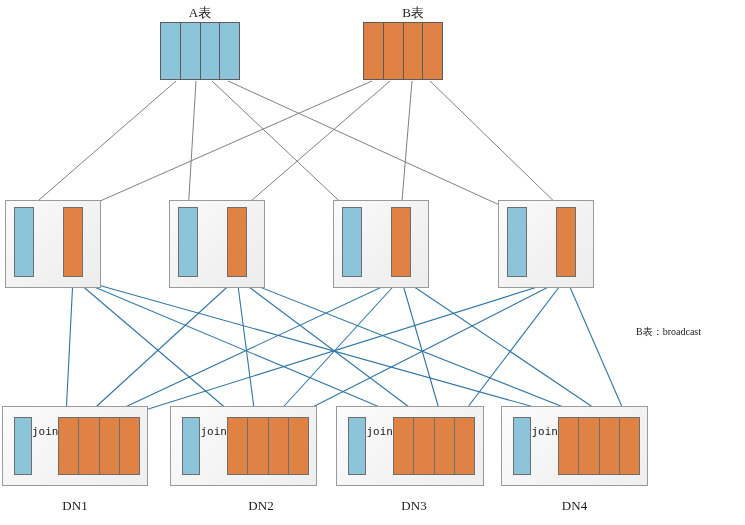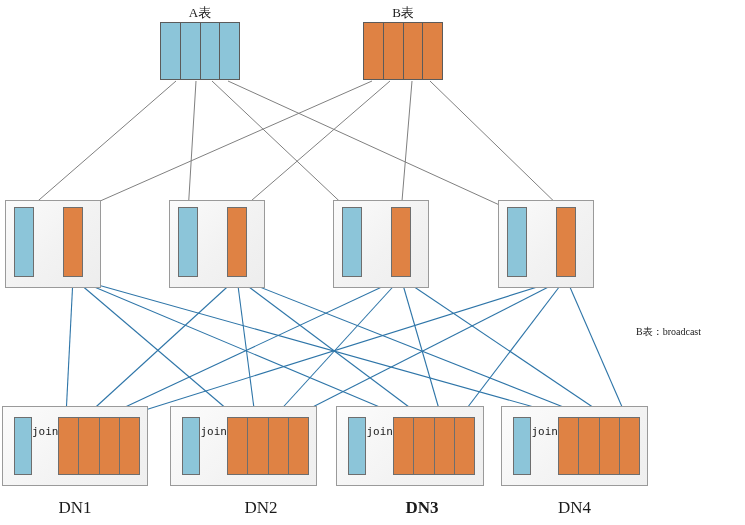--- a/index.html
+++ b/index.html
@@ -15,21 +15,21 @@
 
   
   .lbl{
     position:absolute;
     font-family:"Liberation Serif", serif;
     font-size:13px;
     color:#1a1a1a;
     white-space:nowrap;
     text-align:center;
   }
-  .lbl.dn{font-size:17px;}
+  .lbl.dn{font-size:13px;}
   .lbl.note{font-size:10px;}
 
   
   .srctable{
     position:absolute;
     border:1px solid #5b5b5b;
     box-sizing:border-box;
     display:flex;
   }
   .srctable .col{
@@ -161,21 +161,21 @@
         <div class="col"></div>
         <div class="col"></div>
       </div>
       <div class="lbl" style="left: 160px; top: 4px; width: 80px;">A表</div>
       <div class="srctable tbl-b" style="left: 363px; top: 22px; width: 80px; height: 58px;">
         <div class="col"></div>
         <div class="col"></div>
         <div class="col"></div>
         <div class="col"></div>
       </div>
-      <div class="lbl" style="left: 363px; top: 4px; width: 80px;">B表</div>
+      <div class="lbl" style="left: 373px; top: 4px; width: 80px;">B表</div>
       <div class="midbox" style="left: 5px; top: 200px; width: 96px; height: 88px;"></div>
       <div class="bar bar-blue" style="left: 14px; top: 207px; width: 20px; height: 70px;"></div>
       <div class="bar bar-orange" style="left: 63px; top: 207px; width: 20px; height: 70px;"></div>
       <div class="midbox" style="left: 169px; top: 200px; width: 96px; height: 88px;"></div>
       <div class="bar bar-blue" style="left: 178px; top: 207px; width: 20px; height: 70px;"></div>
       <div class="bar bar-orange" style="left: 227px; top: 207px; width: 20px; height: 70px;"></div>
       <div class="midbox" style="left: 333px; top: 200px; width: 96px; height: 88px;"></div>
       <div class="bar bar-blue" style="left: 342px; top: 207px; width: 20px; height: 70px;"></div>
       <div class="bar bar-orange" style="left: 391px; top: 207px; width: 20px; height: 70px;"></div>
       <div class="midbox" style="left: 498px; top: 200px; width: 96px; height: 88px;"></div>
@@ -203,21 +203,21 @@
       <div class="lbl dn" style="left: 221px; top: 498px; width: 80px;">DN2</div>
       <div class="dnbox" style="left: 336px; top: 406px; width: 148px; height: 80px;"></div>
       <div class="bar bar-blue" style="left: 348px; top: 417px; width: 18px; height: 58px;"></div>
       <div class="orangegroup" style="left: 393px; top: 417px; width: 82px; height: 58px;">
         <div class="seg"></div>
         <div class="seg"></div>
         <div class="seg"></div>
         <div class="seg"></div>
       </div>
       <div class="joinlabel" style="left: 366.5px; top: 425px;">join</div>
-      <div class="lbl dn" style="left: 382px; top: 498px; width: 80px; font-weight: bold;">DN3</div>
+      <div class="lbl dn" style="left: 374px; top: 498px; width: 80px;">DN3</div>
       <div class="dnbox" style="left: 501px; top: 406px; width: 147px; height: 80px;"></div>
       <div class="bar bar-blue" style="left: 513px; top: 417px; width: 18px; height: 58px;"></div>
       <div class="orangegroup" style="left: 558px; top: 417px; width: 82px; height: 58px;">
         <div class="seg"></div>
         <div class="seg"></div>
         <div class="seg"></div>
         <div class="seg"></div>
       </div>
       <div class="joinlabel" style="left: 531.5px; top: 425px;">join</div>
       <div class="lbl dn" style="left: 534.5px; top: 498px; width: 80px;">DN4</div>

